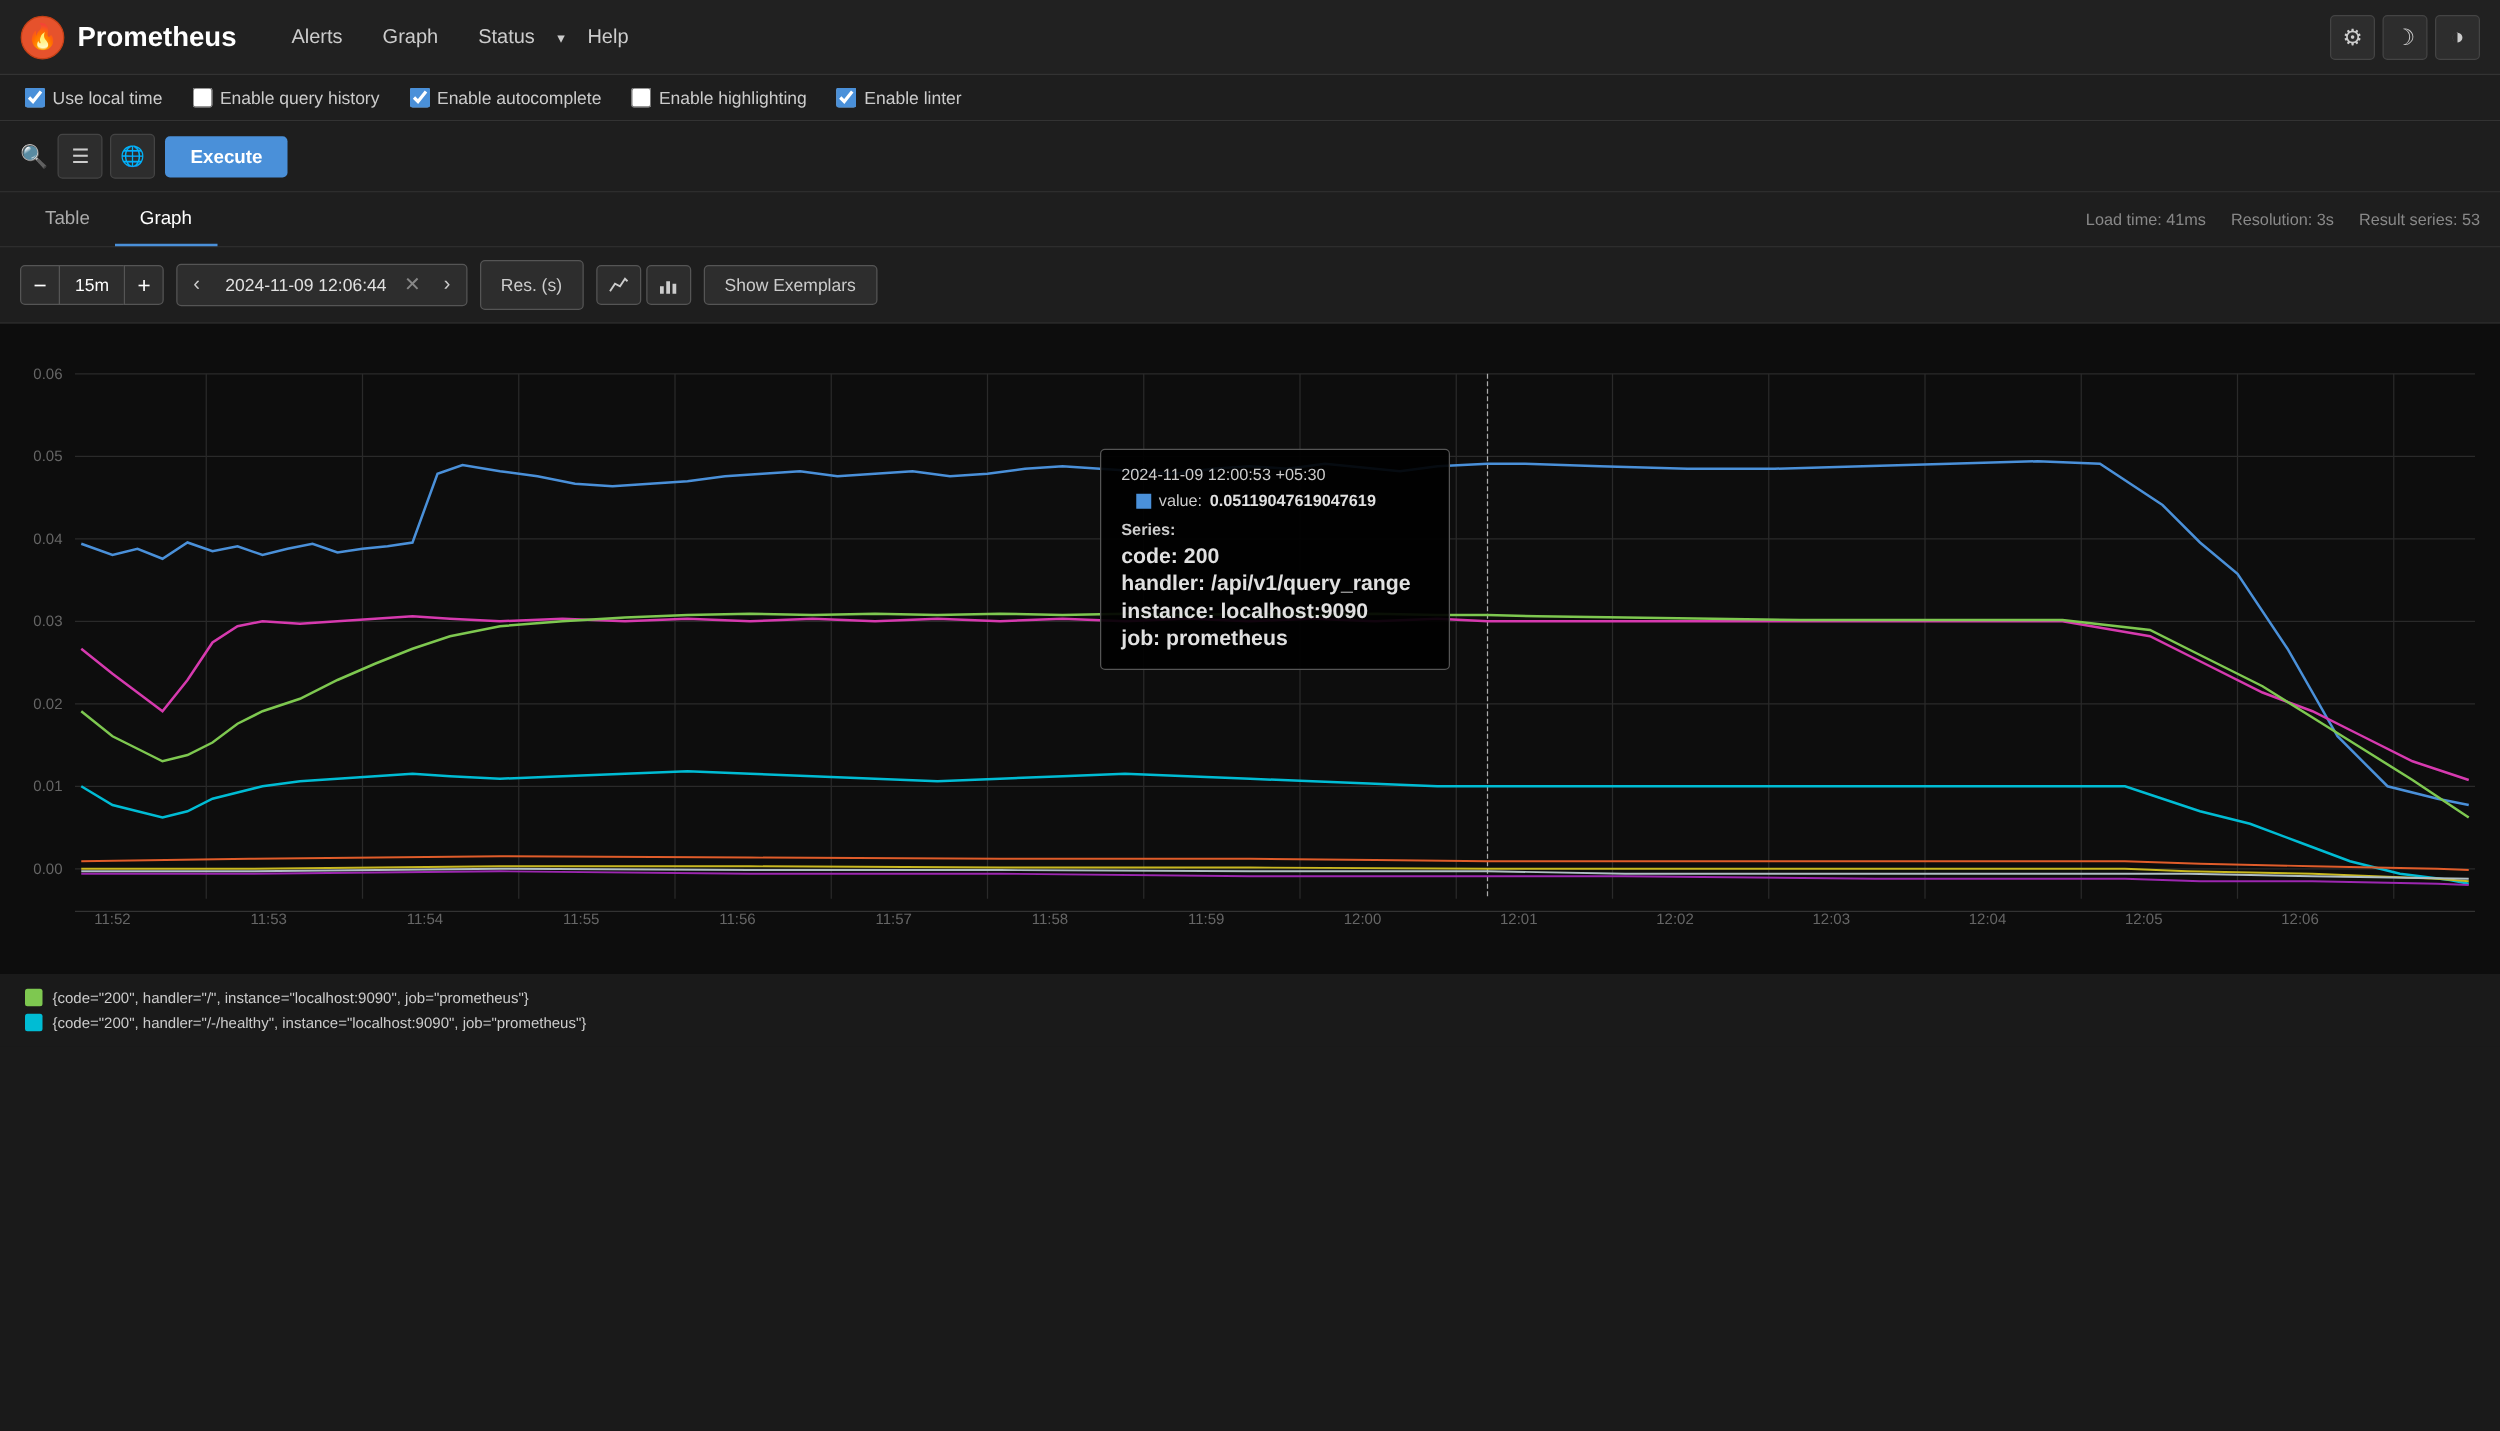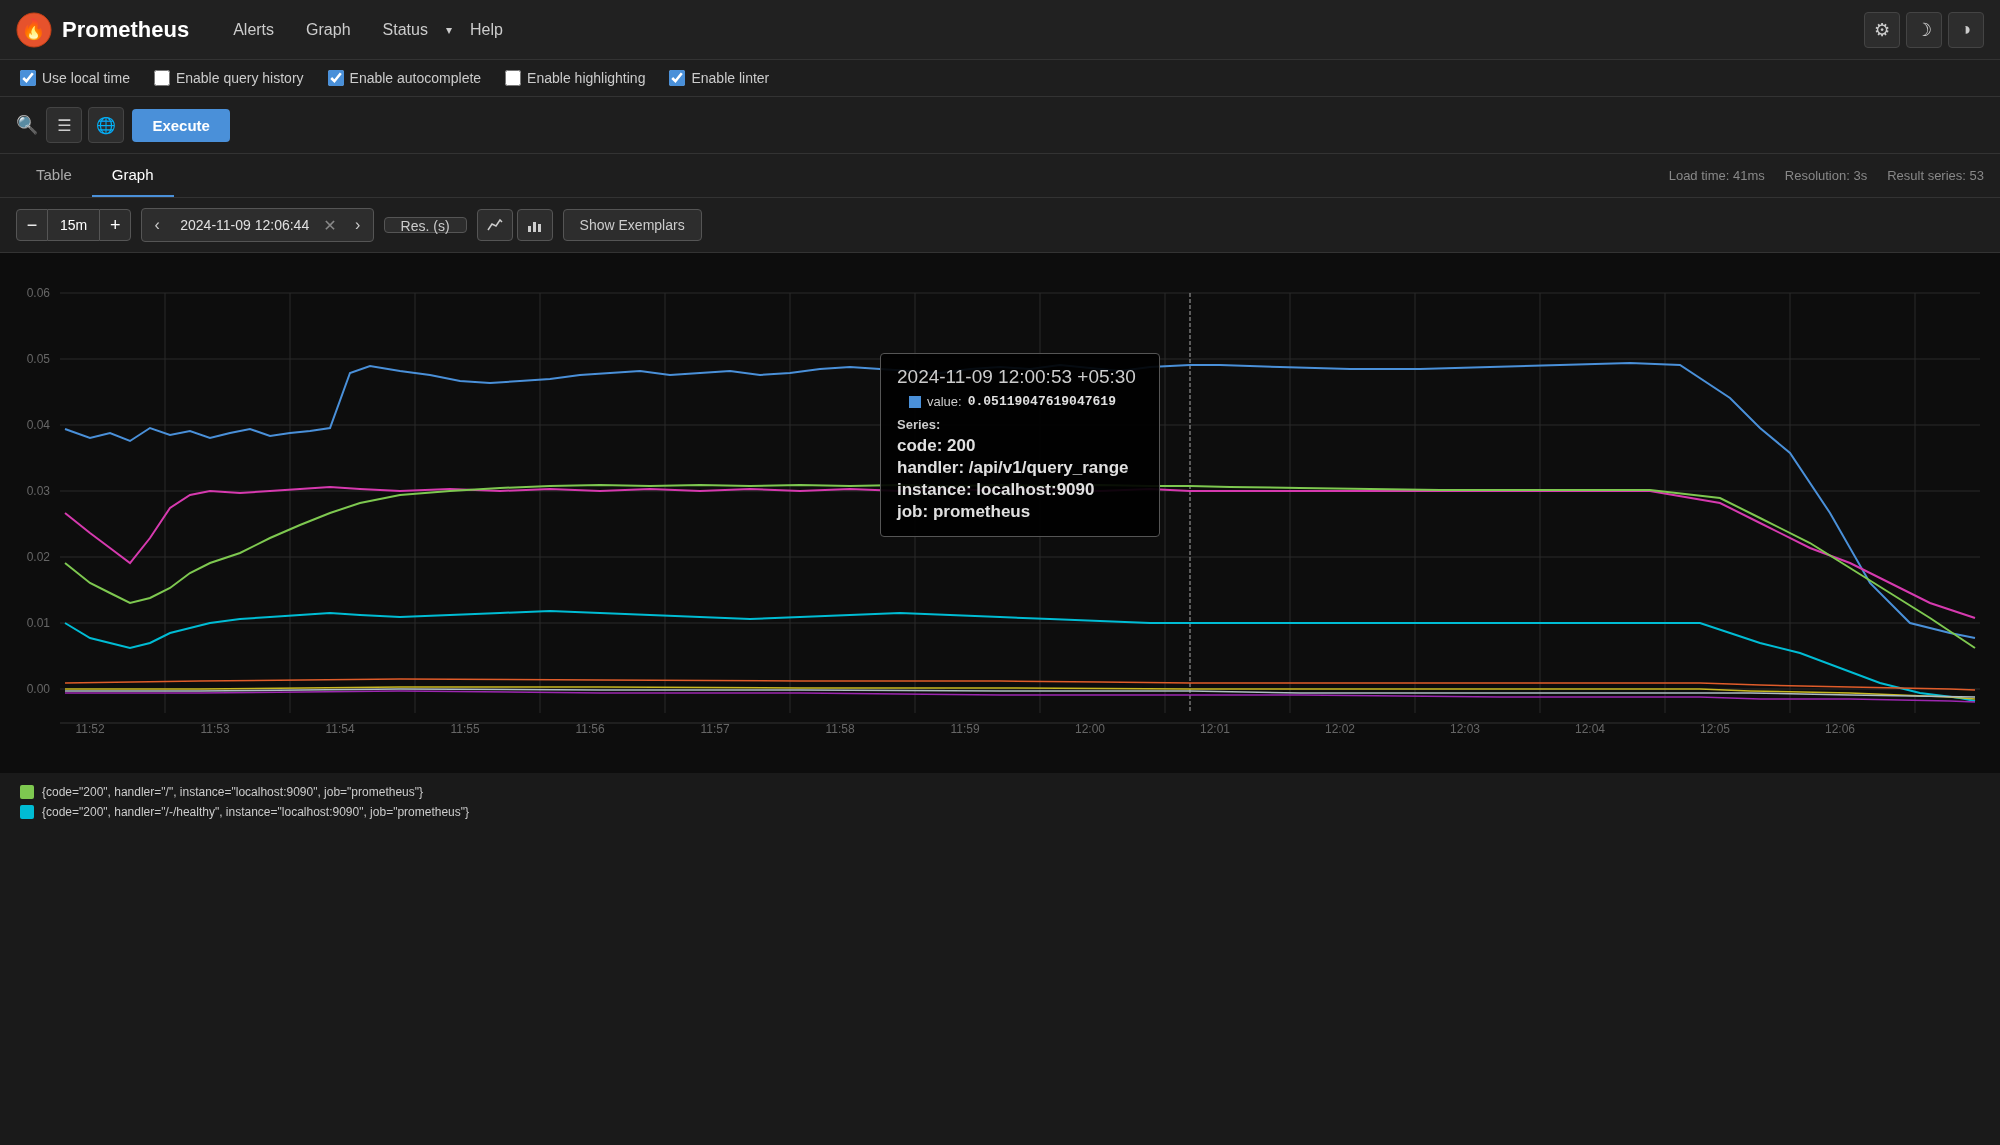--- a/index.html
+++ b/index.html
@@ -252,21 +252,21 @@
       color: #888;
       cursor: pointer;
       font-size: 16px;
       padding: 0 6px;
     }
     .res-btn {
       background: #2d2d2d;
       border: 1px solid #555;
       color: #ccc;
       padding: 0 16px;
-      height: 16px;
+      height: 40px;
       border-radius: 4px;
       cursor: pointer;
       font-size: 14px;
     }
     .chart-type-btns {
       display: flex;
       gap: 4px;
     }
     .chart-type-btn {
       background: #2d2d2d;
@@ -315,39 +315,38 @@
       padding: 12px 16px;
       font-size: 13px;
       color: #e0e0e0;
       min-width: 280px;
       pointer-events: none;
       z-index: 10;
     }
     .tooltip-time {
       color: #ccc;
       margin-bottom: 6px;
-      font-size: 19px;
+      font-size: 13px;
     }
     .tooltip-value-row {
       display: flex;
       align-items: center;
       gap: 6px;
       margin-bottom: 8px;
       padding-left: 12px;
     }
     .tooltip-color-box {
       width: 12px;
       height: 12px;
       background: #4a90d9;
       flex-shrink: 0;
     }
     .tooltip-value {
       font-weight: bold;
       font-size: 13px;
-      font-family: Liberation Mono, monospace;
     }
     .tooltip-series {
       font-size: 13px;
       color: #ccc;
       margin-bottom: 4px;
       font-weight: bold;
     }
     .tooltip-row {
       font-size: 17px;
       color: #bbb;

